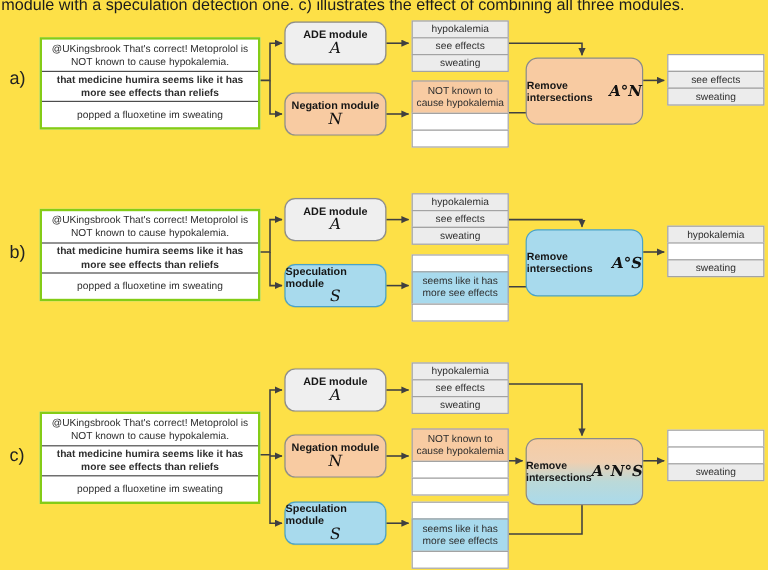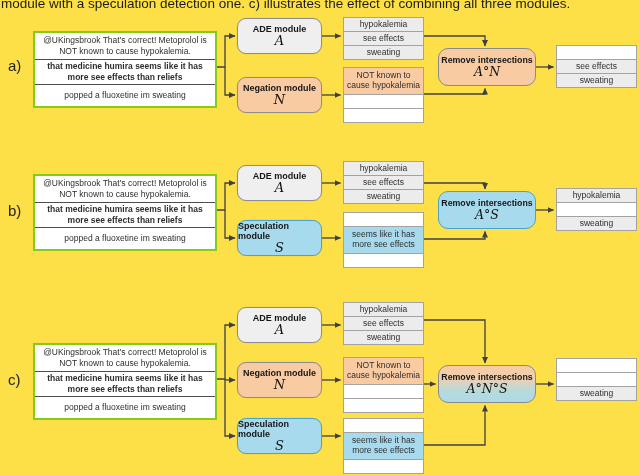--- a/index.html
+++ b/index.html
@@ -26,27 +26,27 @@
   .module-symbol{font-family:"DejaVu Serif",serif;font-style:italic;font-size:13px;line-height:14px;color:#111;}
 
   .stack{position:absolute;width:81px;}
   .cell{border:1px solid #a3a3a3;margin-top:-1px;display:flex;align-items:center;justify-content:center;
         text-align:center;font-size:8.5px;line-height:1.15;color:#2e2e2e;box-sizing:border-box;padding:0 2px;}
   .stack .cell:first-child{margin-top:0;}
   .ch15{height:15px;} .ch26{height:28px;}
   .cell.gray{background:#ececec;} .cell.white{background:#fff;}
   .cell.orange{background:#f8cba2;} .cell.blue{background:#a8daed;}
 
-  .remove{position:absolute;width:98px;height:38px;border-radius:10px;border:1px solid #8a8a8a;
-          display:flex;flex-direction:column;align-items:center;justify-content:center;box-sizing:border-box;}
+  .remove{position:absolute;width:98px;height:56px;border-radius:10px;border:1px solid #8a8a8a;
+          display:flex;flex-direction:row;align-items:center;justify-content:center;box-sizing:border-box;}
   .remove.orange{background:#f8cba2;}
   .remove.blue{background:#a8daed;border-color:#4aa3c8;}
   .remove.grad{background:linear-gradient(180deg,#f6cca4 0%,#f0cfb0 35%,#bbd9d8 65%,#aadaeb 100%);}
   .remove-title{font-size:8.8px;font-weight:bold;color:#161616;line-height:10px;}
-  .remove-symbol{font-family:"DejaVu Serif",serif;font-style:italic;font-size:12.5px;line-height:14px;color:#111;}
+  .remove-symbol{font-family:"DejaVu Serif",serif;font-style:italic;font-size:12.5px;line-height:14px;color:#111;font-weight:bold;}
 </style>
 </head>
 <body>
 
 <div class="canvas">
 
   <div class="caption">module with a speculation detection one. c) illustrates the effect of combining all three modules.</div>
 
   <svg class="wires" width="640" height="475">
     <defs>

